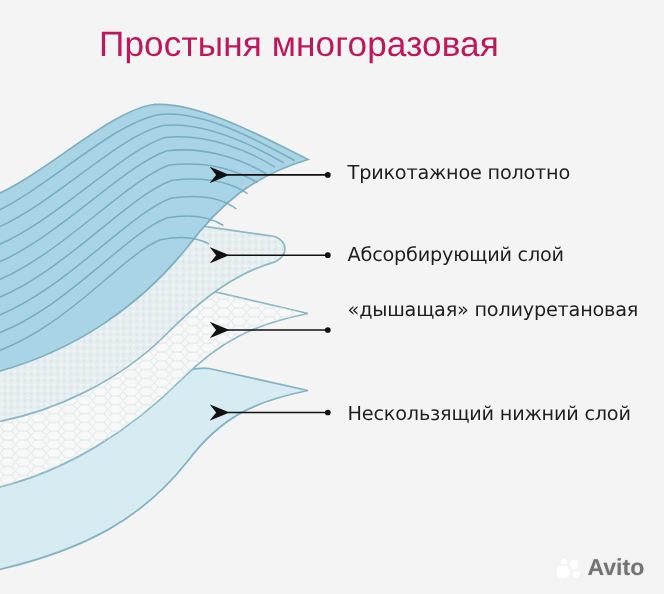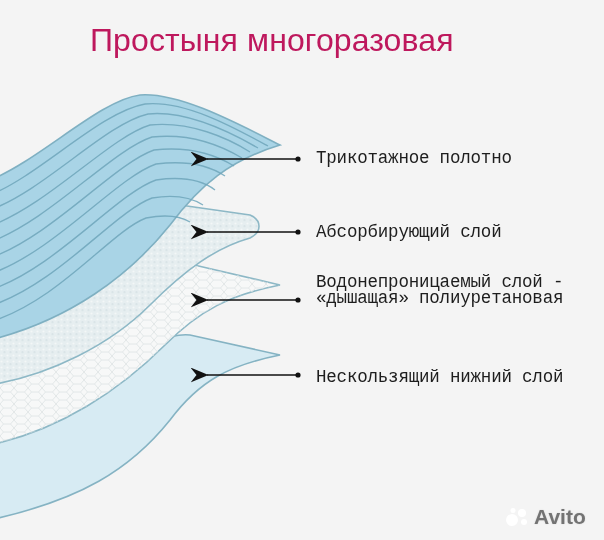--- a/index.html
+++ b/index.html
@@ -14,21 +14,21 @@
       font-size: 32px; color: #be185d; letter-spacing: 0.1px;
       font-family: "Liberation Sans", sans-serif;
       margin-left: 20px;
     }
     .art { position: absolute; left: 0; top: 0; }
     .label {
       position: absolute; left: 316px;
       font-size: 17.5px; color: #1e1e1e; line-height: 16px;
       font-family: "DejaVu Sans", sans-serif; letter-spacing: -0.2px;
     }
-    .label span { display: block; font-family: Liberation Mono, monospace; }
+    .label span { display: block; }
     .watermark {
       position: absolute; left: 505px; top: 505px;
       display: flex; align-items: center; gap: 3px;
       color: #737373; font-size: 21px; font-weight: bold;
       text-shadow: 0 0 2px rgba(0,0,0,0.12);
       font-family: "Liberation Sans", sans-serif;
     }
   </style>
 </head>
 <body>
@@ -96,21 +96,20 @@
   </g>
 </svg>
 
 <div class="label" style="top:150px;">
   <span>Трикотажное полотно</span>
 </div>
 <div class="label" style="top:224px;text-align:center;">
   <span>Абсорбирующий слой</span>
 </div>
 <div class="label" style="top:274px;">
-  <span>Водонепроницаемый слой -</span>
   <span>«дышащая» полиуретановая</span>
 </div>
 <div class="label" style="top:369px;">
   <span>Нескользящий нижний слой</span>
 </div>
 
 <div class="watermark">
   <svg width="26" height="20" viewBox="0 0 26 20">
     <circle cx="7" cy="13" r="6" fill="#fff"></circle>
     <circle cx="17" cy="6" r="4" fill="#fff"></circle>

